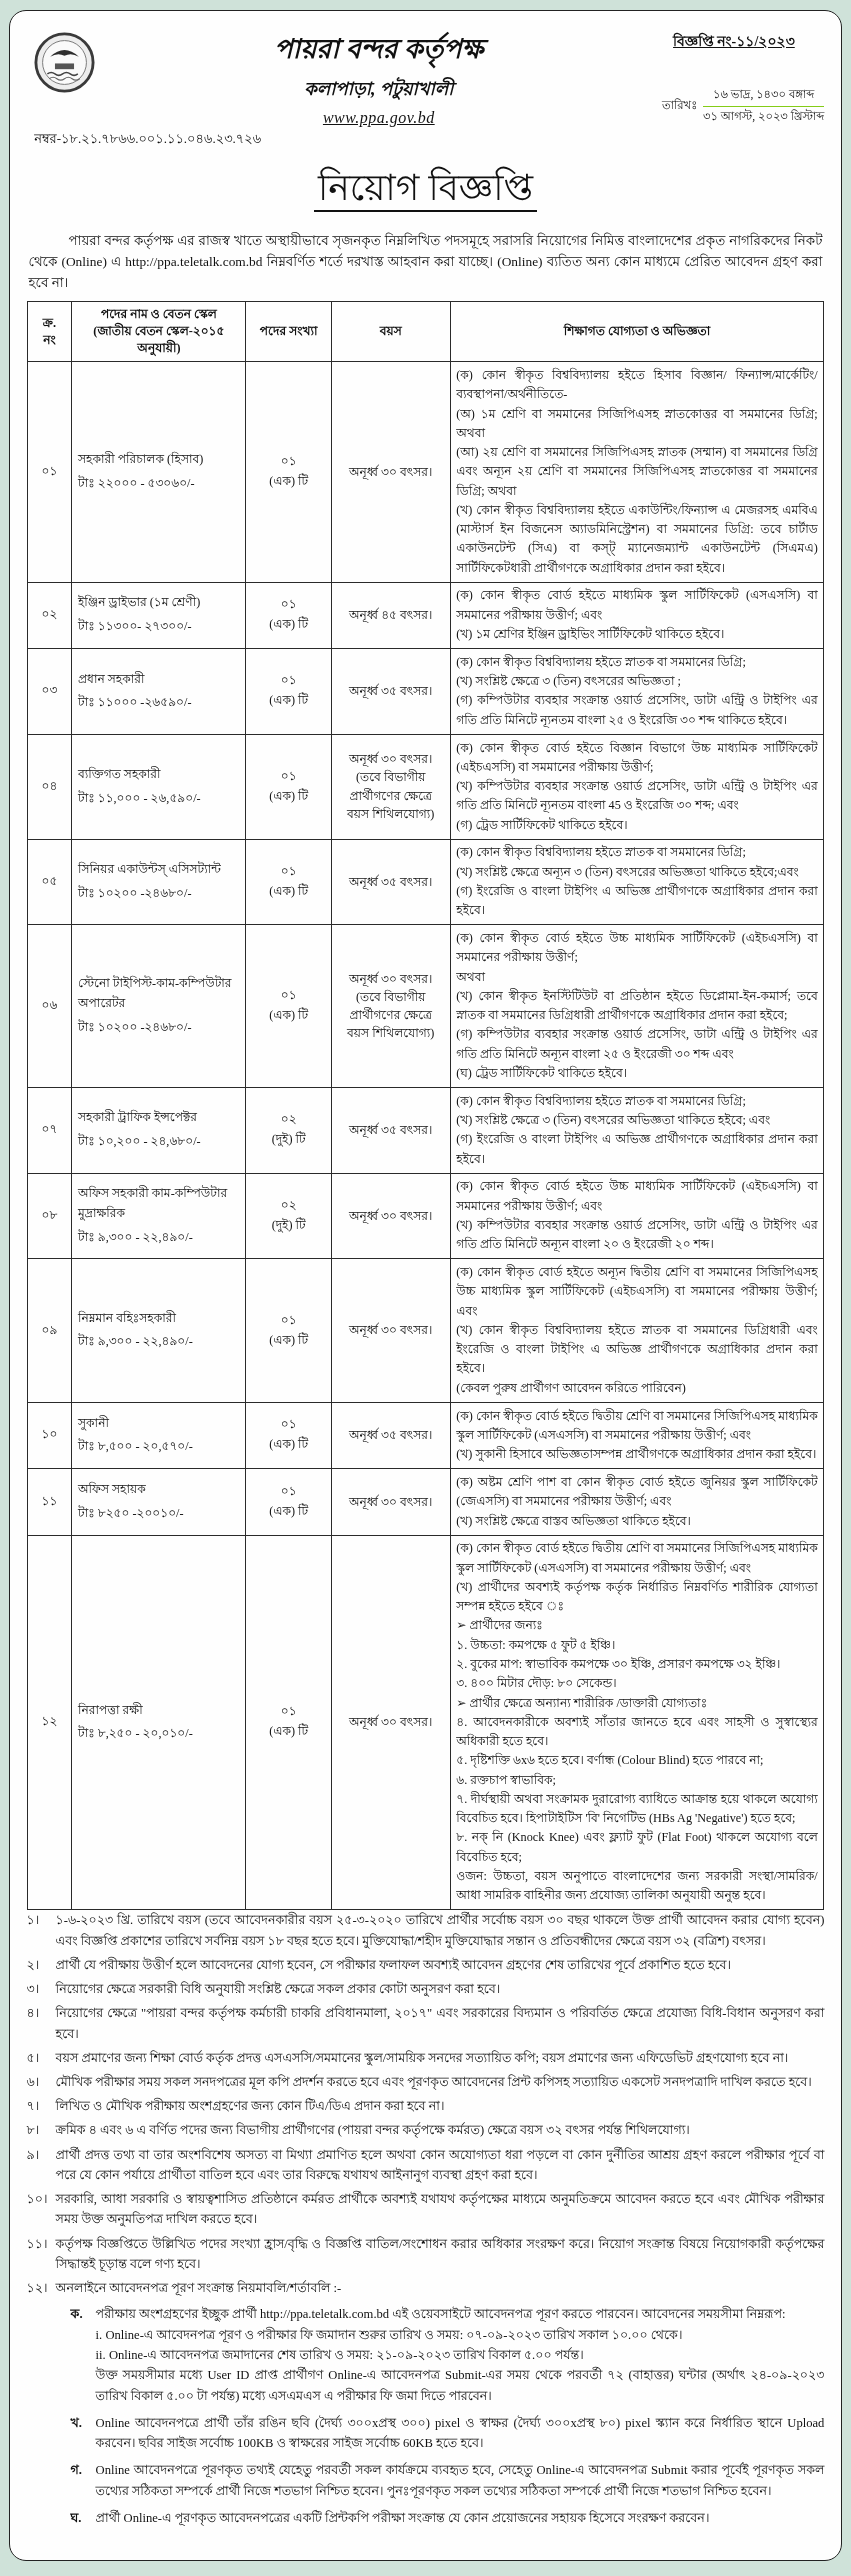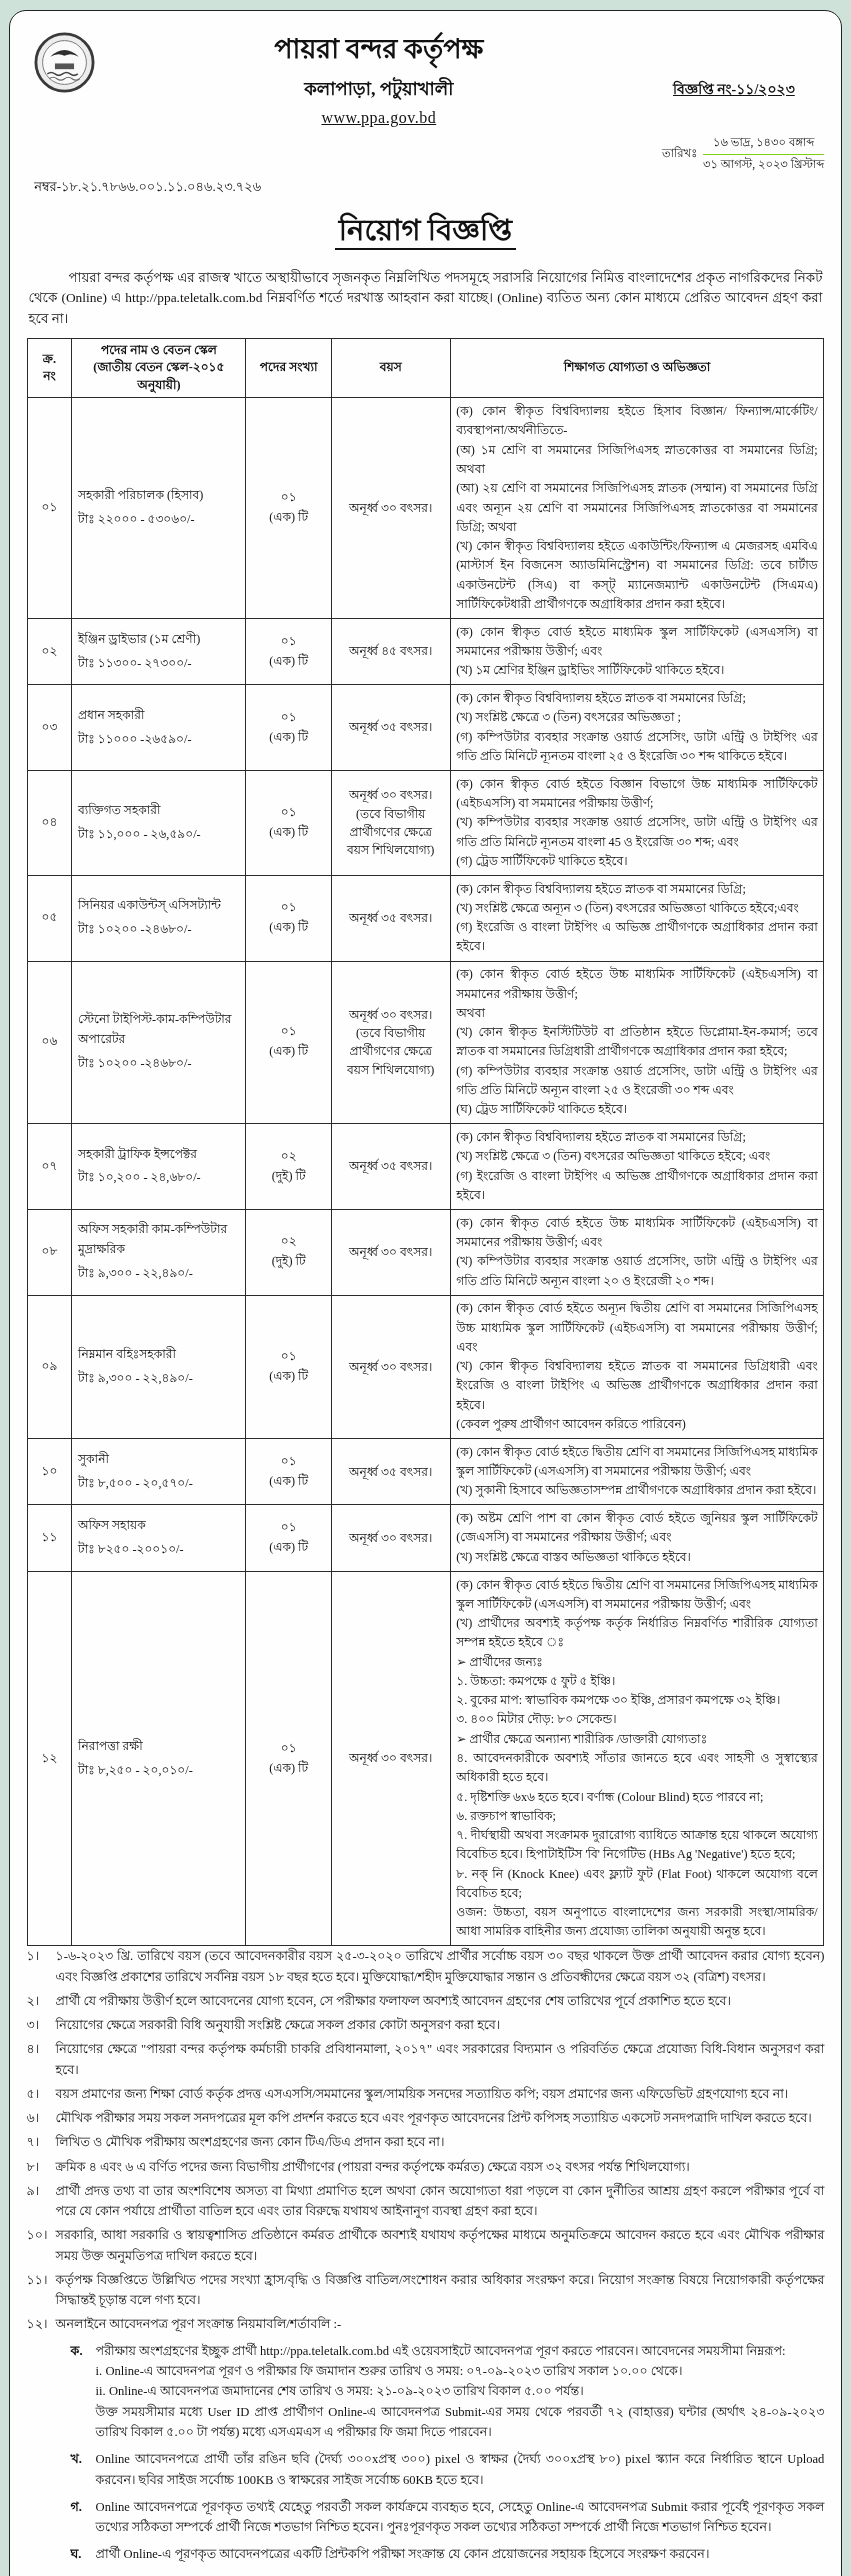--- a/index.html
+++ b/index.html
@@ -13,34 +13,34 @@
     margin:9.6px 8.6px 15.3px 8.6px;
     background:#fefefe;
     border:1.9px solid #222;
     border-radius:17px;
     padding:15.3px 17px 25px 17px;
     box-sizing:border-box;
   }
   
   .hdr { display:flex; align-items:flex-start; }
   .hdr-logo { width:80px; flex:none; padding-top:5.7px; padding-left:7.6px; }
-  .hdr-center { flex:1; text-align:center; }
+  .hdr-center { flex:1; text-align:center;font-style:italic; }
   .org-name { font-size:27px; font-weight:bold; margin:1.9px 0 0 0; }
   .org-loc  { font-size:18px; font-weight:bold; margin-top:1.9px; }
   .org-web  { font-size:16px; text-decoration:underline; margin-top:3.8px; letter-spacing:0.5px; }
-  .hdr-right { width:181px; flex:none; text-align:center; padding-top:3.8px;margin-top:48px; }
+  .hdr-right { width:181px; flex:none; text-align:center; padding-top:3.8px; }
   .notice-no { font-size:14px; font-weight:bold; text-decoration:underline; }
   .date-block { display:flex; justify-content:flex-end; align-items:center; margin-top:32px; font-size:11.5px; gap:5.7px; }
   .date-stack { text-align:center; }
   .date-top { border-bottom:1px solid #84cc16; padding:0 1.9px 1px 1.9px; }
   .date-bottom { padding-top:1px; }
   .memo-row { font-size:13px; margin:1.9px 0 0 7.6px; }
   .main-title { text-align:center; margin:9.6px 0 11.5px 0; }
   .main-title span {
-    font-size:29px; font-weight:bold;
+    font-size:36px; font-weight:normal;
     border-bottom:2.9px solid #111; padding:0 3.8px 1.9px 3.8px;
   }
   .intro { font-size:13.4px; line-height:1.55; text-align:justify; text-indent:40px; margin:0 1.9px 7.6px 1.9px; }
   
   table.positions { border-collapse:collapse; width:100%; table-layout:fixed; }
   table.positions th, table.positions td {
     border:1.4px solid #2a2a2a; padding:3.8px 5.7px; font-size:12.2px; vertical-align:middle;
   }
   table.positions th { font-weight:bold; text-align:center; white-space:pre-line; line-height:1.4; }
   .c-sl { width:4.5%; text-align:center; }

